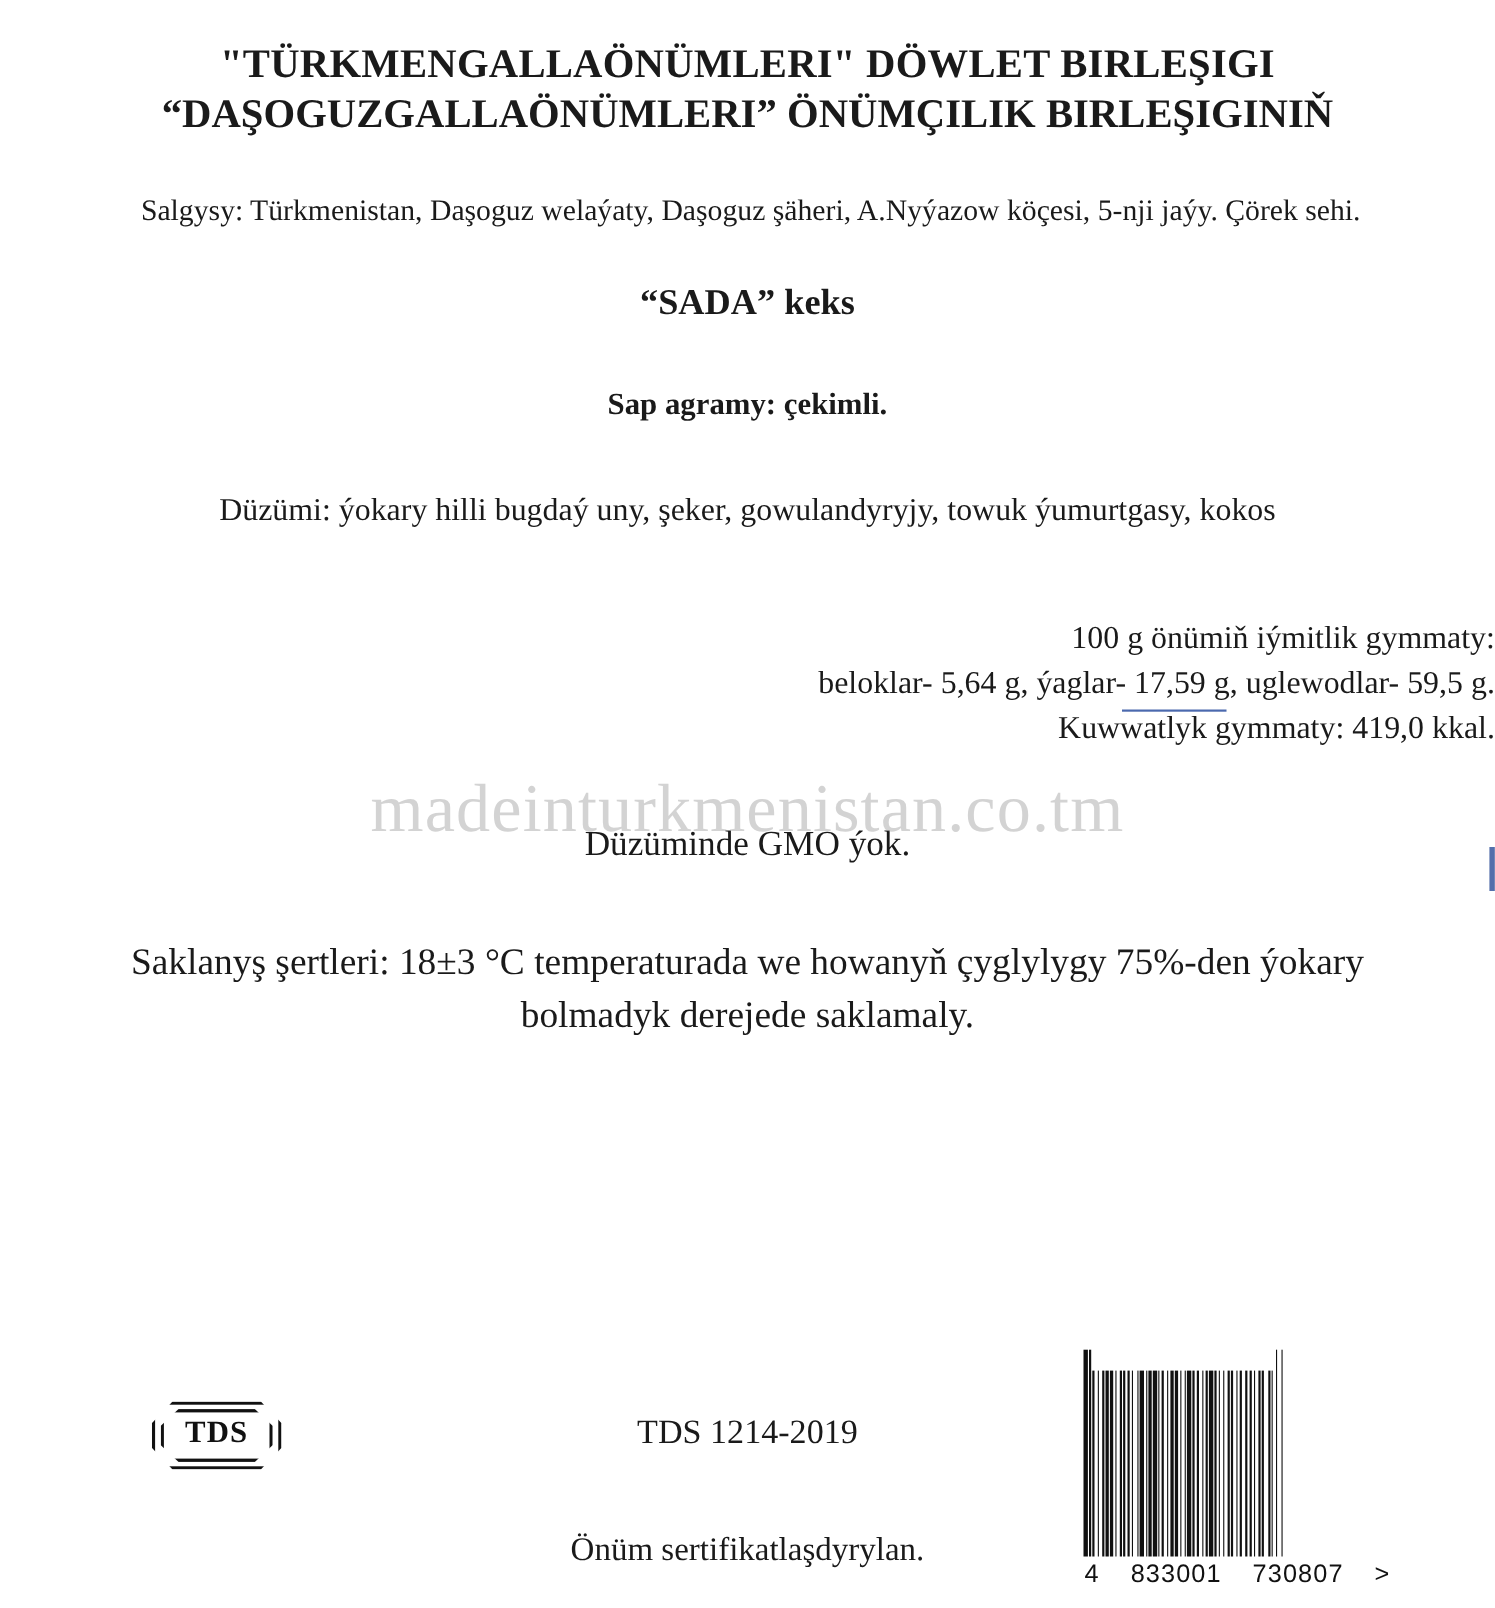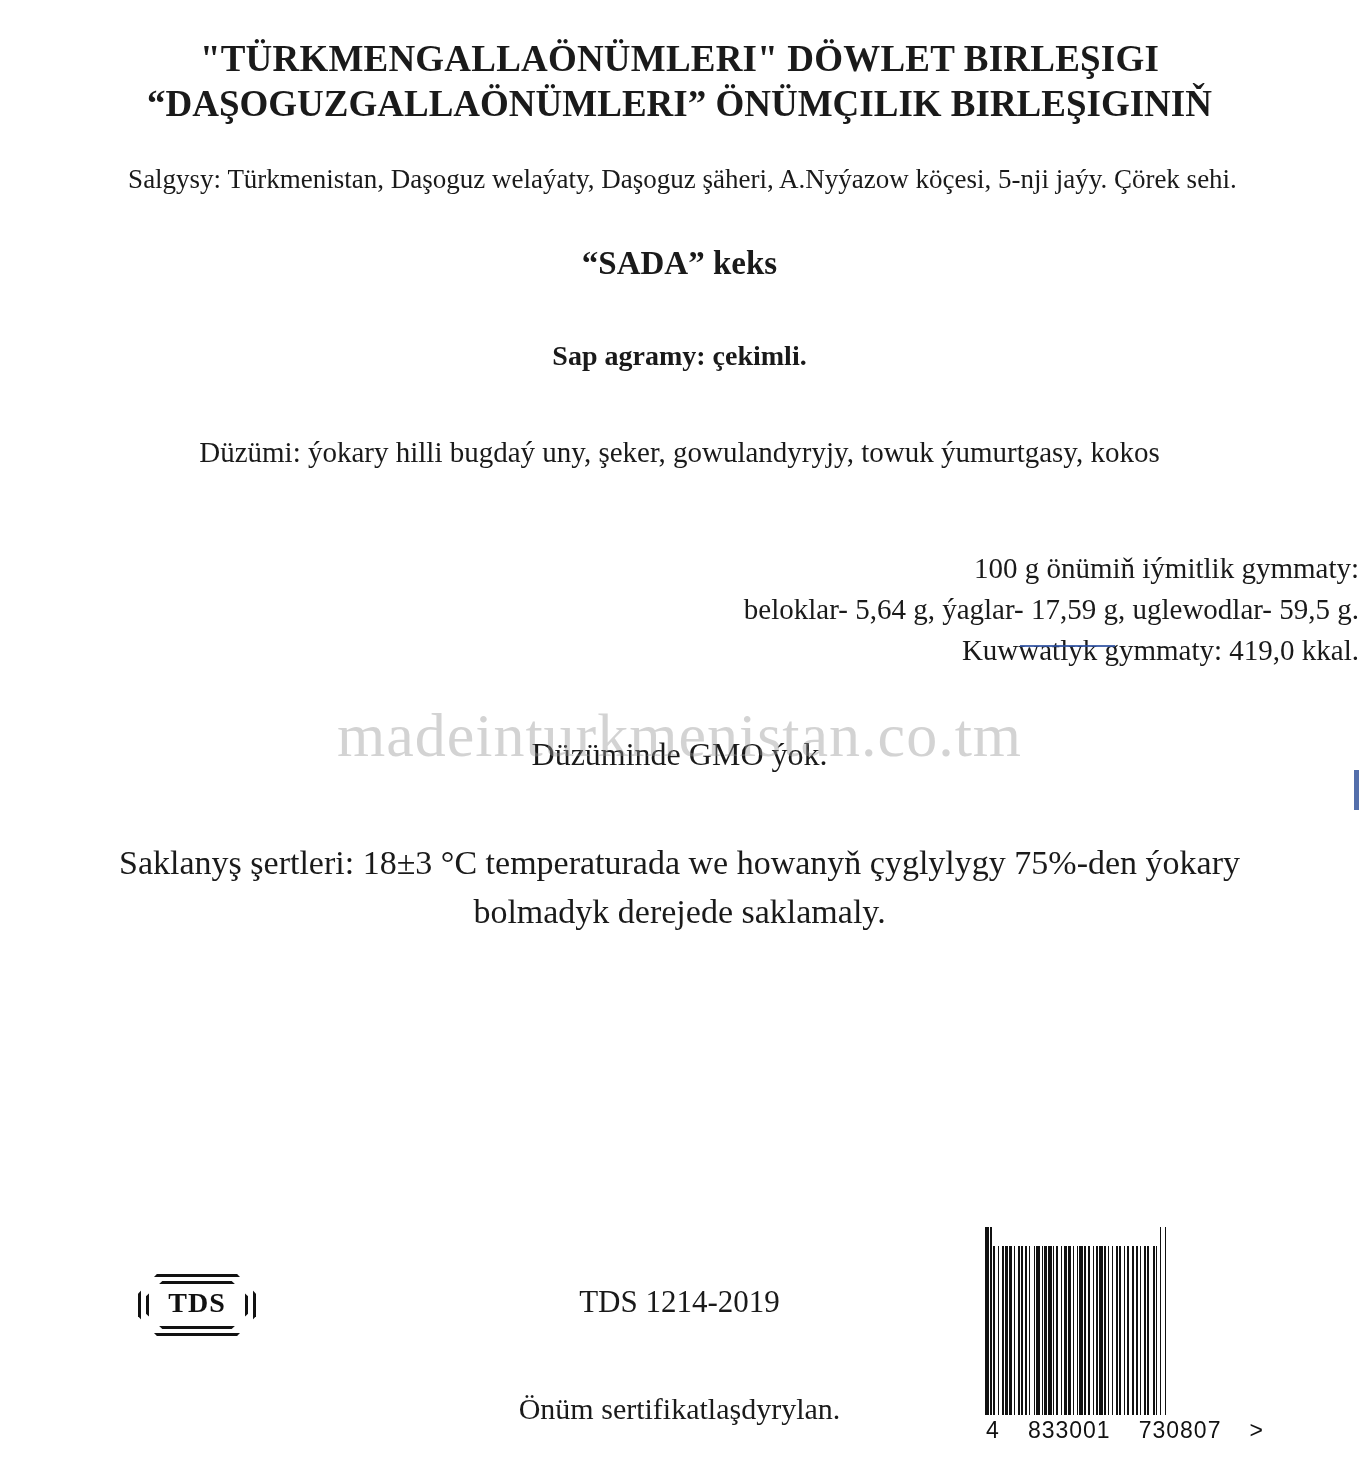--- a/index.html
+++ b/index.html
@@ -34,21 +34,21 @@
   }
   .header .line {
     display: block;
     white-space: nowrap;
   }
   .header .line2 { letter-spacing: 0px; }
   .header .line3 { letter-spacing: 0.4px; }
 
   
   .address {
-    margin-top: 36px;
+    margin-top: 48px;
     padding-left: 20px;
     padding-right: 14px;
     font-size: 27px;
     line-height: 1.3;
     text-align: center;
     white-space: nowrap;
   }
 
   
   .product-name {

